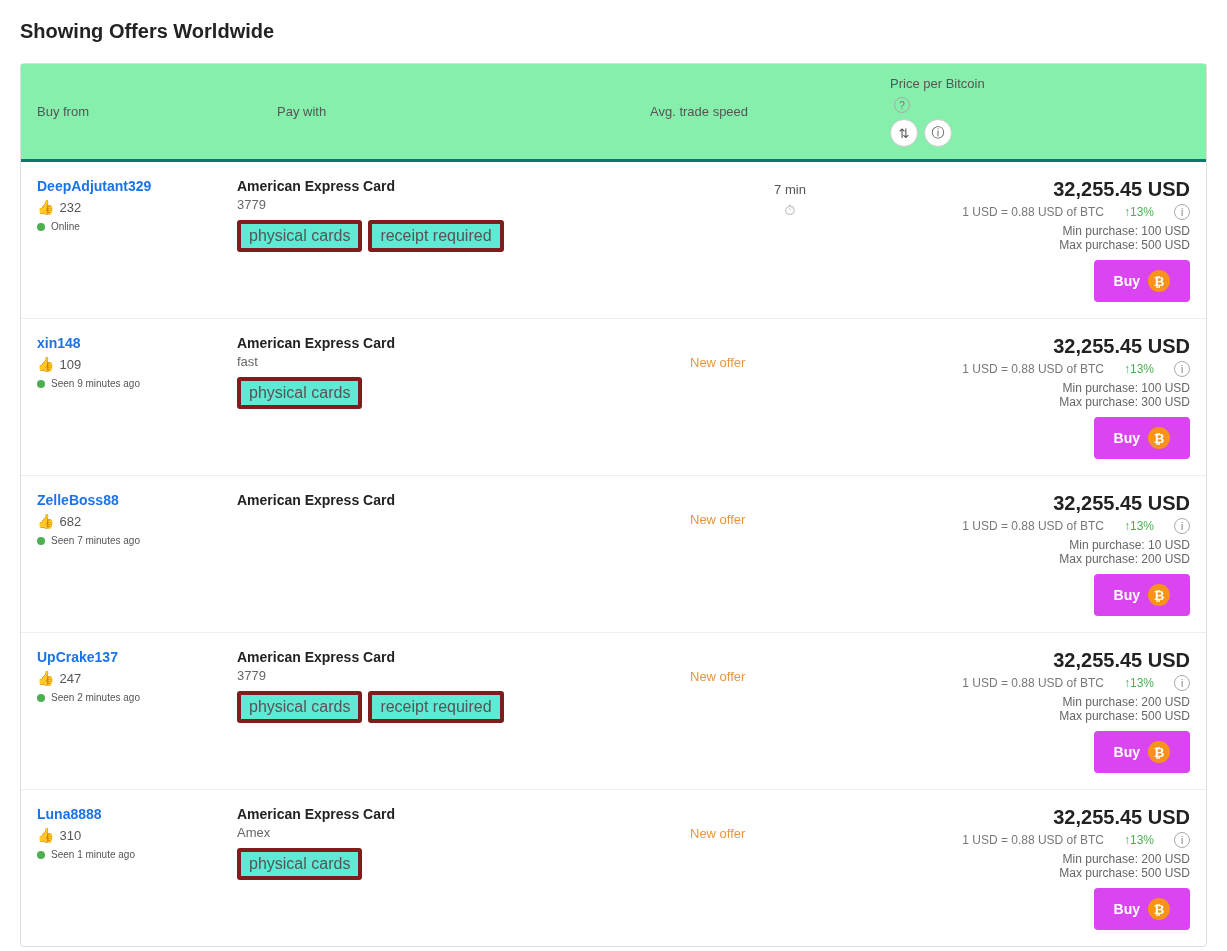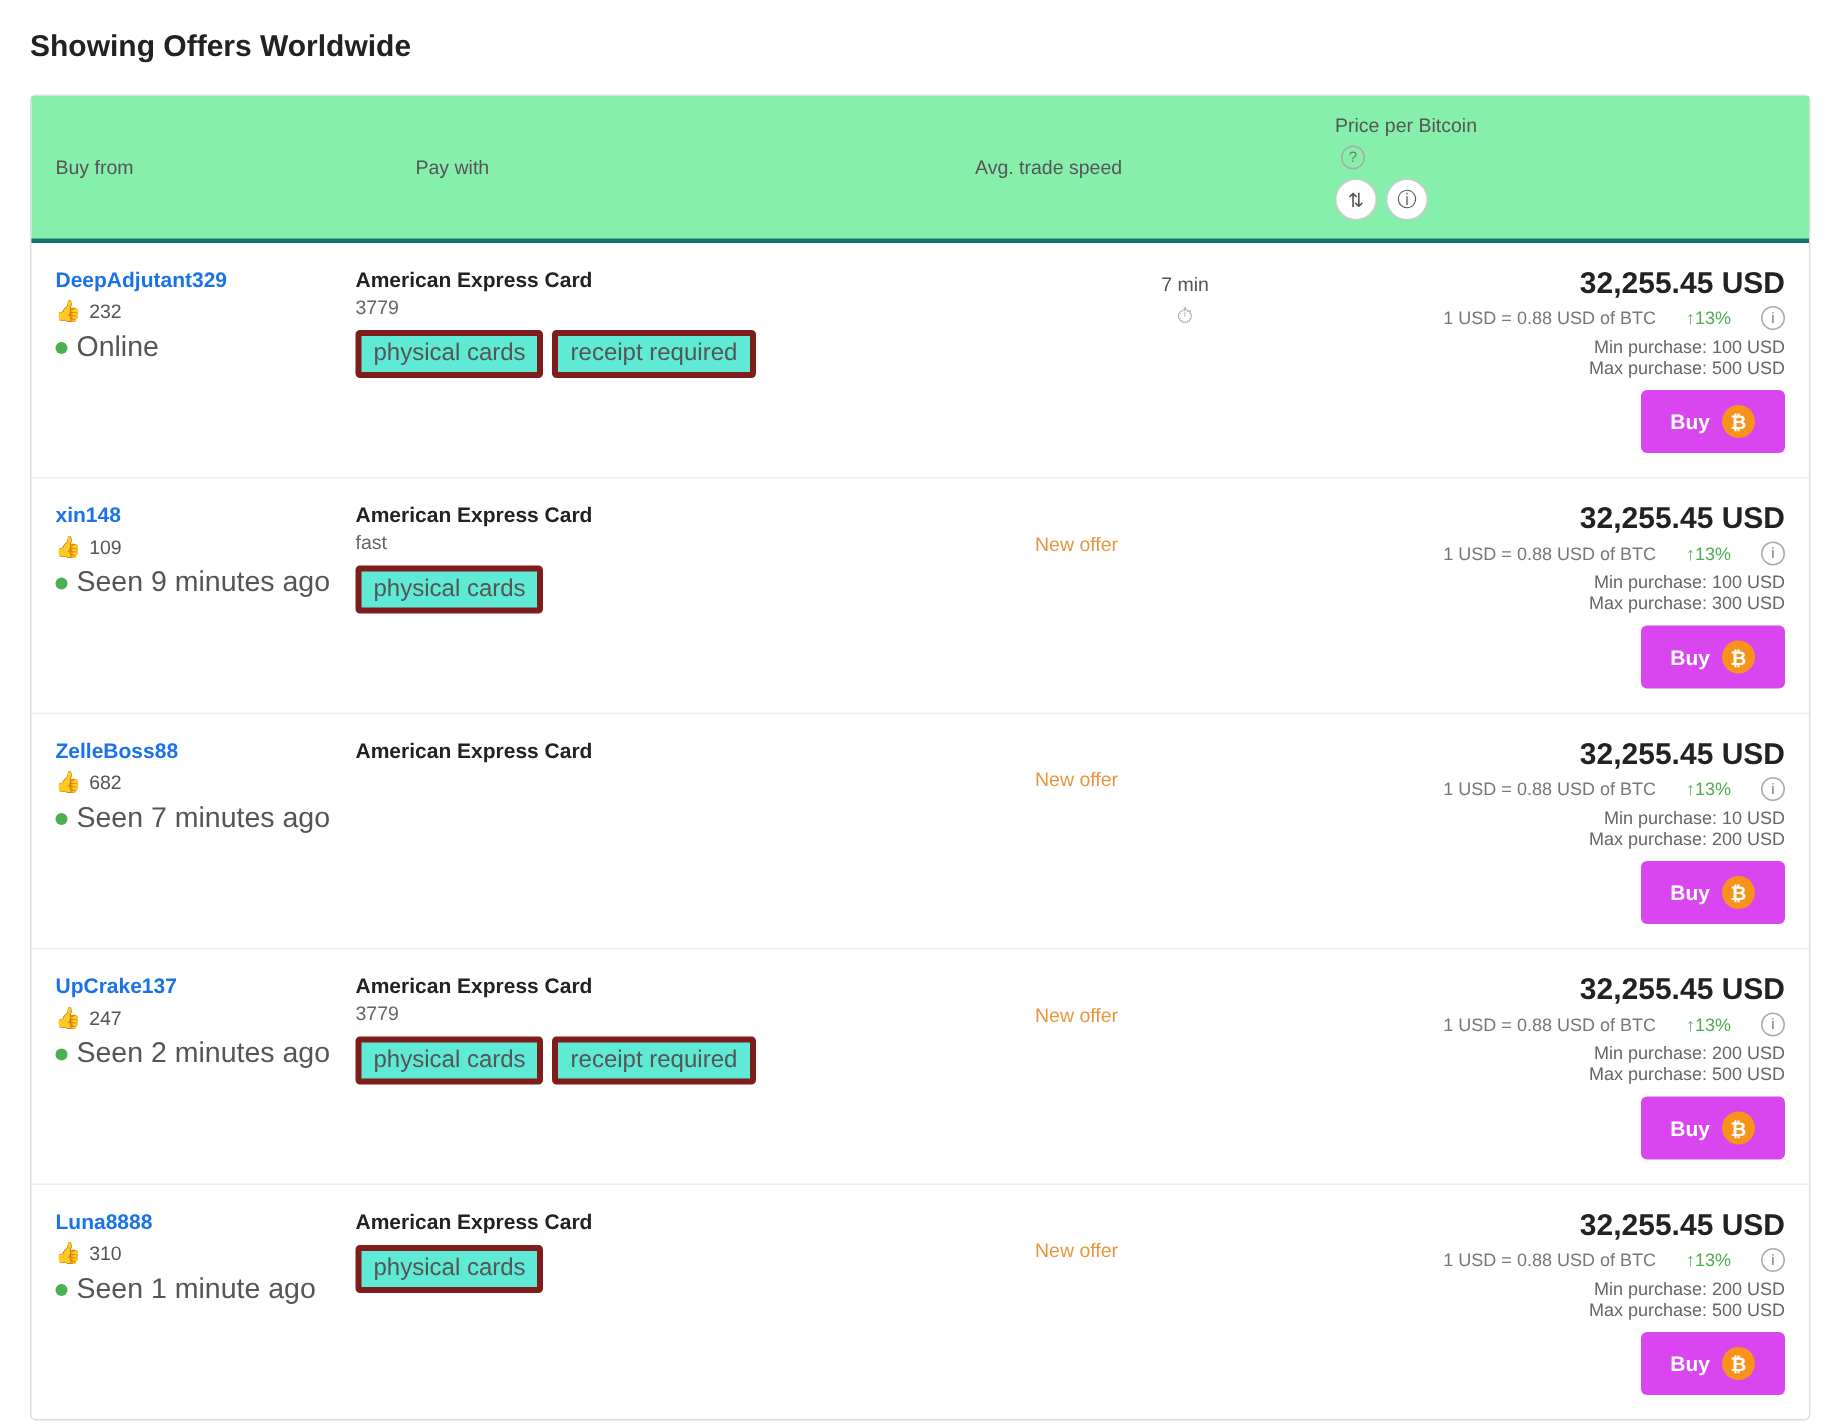--- a/index.html
+++ b/index.html
@@ -8,21 +8,21 @@
     .offers-table { border: 1px solid #ddd; border-radius: 4px; width: 100%; }
     .table-header { display: grid; grid-template-columns: 200px 1fr 200px 300px; padding: 12px 16px; border-bottom: 3px solid #0f766e; background: #86efac; color: #555; font-size: 13px; align-items: center; gap: 40px; }
     .header-price { display: flex; gap: 6px; flex-direction: column; }
     .header-icons { display: flex; gap: 6px; align-items: center; }
     .icon-btn { width: 28px; height: 28px; border: 1px solid #ccc; border-radius: 50%; display: flex; align-items: center; justify-content: center; cursor: pointer; font-size: 13px; background: #fff; color: #555; }
     .offer-row { display: grid; grid-template-columns: 200px 1fr 200px 300px; padding: 16px; border-bottom: 1px solid #eee; align-items: start; }
     .offer-row:last-child { border-bottom: none; }
     .seller-name { color: #1a73e8; font-weight: 600; font-size: 14px; text-decoration: none; cursor: pointer; }
     .seller-likes { display: flex; align-items: center; gap: 5px; color: #555; margin-top: 5px; font-size: 13px; }
     .thumb-icon { color: #888; font-size: 14px; }
-    .seller-status { display: flex; align-items: center; gap: 6px; margin-top: 6px; font-size: 19px; color: #555; }
+    .seller-status { display: flex; align-items: center; gap: 6px; margin-top: 6px; font-size: 10px; color: #555; }
     .status-dot { width: 8px; height: 8px; border-radius: 50%; background: #4CAF50; display: inline-block; }
     .status-dot.seen { background: #4CAF50; }
     .pay-method { font-weight: bold; font-size: 14px; color: #222; }
     .pay-desc { font-size: 13px; color: #666; margin-top: 3px; }
     .pay-tags { display: flex; flex-wrap: wrap; gap: 6px; margin-top: 8px; }
     .tag { border: 4px solid #7f1d1d; border-radius: 3px; padding: 3px 8px; font-size: 16px; color: #555; background: #5eead4; }
     .trade-speed { font-size: 13px; color: #555; display: flex; align-items: center; gap: 5px; flex-direction: column; }
     .new-offer-badge { color: #e8963e; font-size: 13px; font-weight: 500; margin-top: 16px; }
     .price-col { text-align: right; }
     .price-amount { font-size: 20px; font-weight: bold; color: #222; }
@@ -209,20 +209,21 @@
       <div class="offer-row">
         <div><a class="seller-name">Luna8888</a><div class="seller-likes">
             <span class="thumb-icon">👍</span>
             <span>310</span>
           </div><div class="seller-status">
             <span class="status-dot seen"></span>
             <span>Seen 1 minute ago</span>
           </div></div>
         <div>
           <div class="pay-method">American Express Card</div>
+          <div class="pay-desc">Amex</div>
           <div class="pay-tags">
             <span class="tag">physical cards</span>
           </div>
         </div>
         <div class="col-trade">
           <div class="new-offer-badge">New offer</div>
         </div>
         <div class="price-col">
           <div class="price-amount">32,255.45 USD</div>
           <div class="price-rate">

